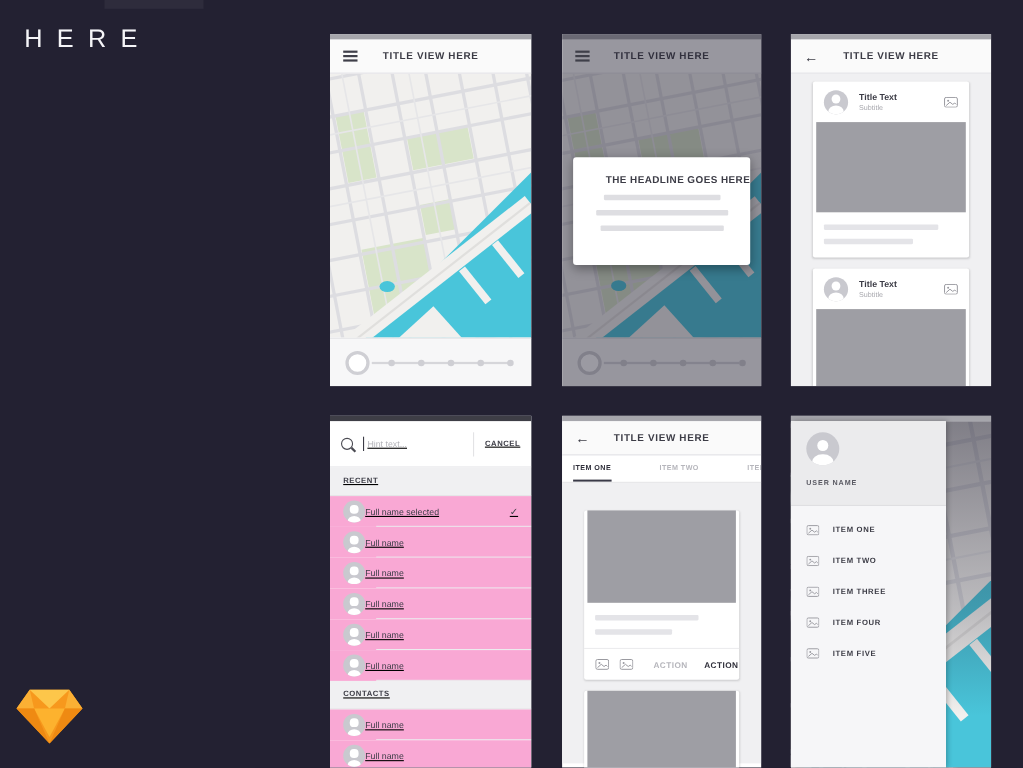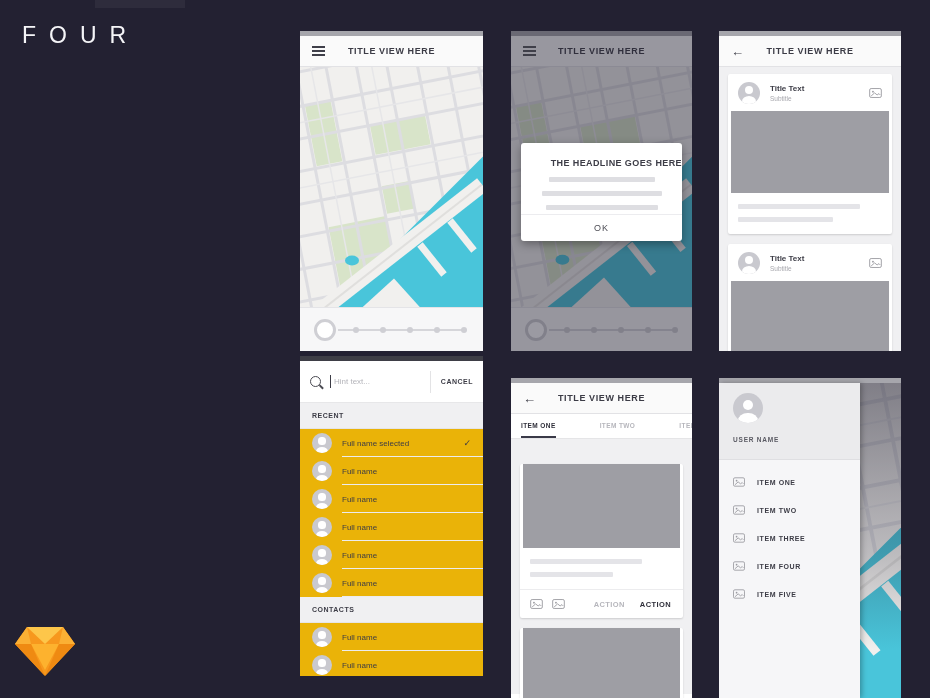--- a/index.html
+++ b/index.html
@@ -11,21 +11,21 @@
              font-weight:400;letter-spacing:13px;}
   .top-edge-highlight{position:absolute;left:95px;top:0;width:90px;height:8px;
              background:rgba(255,255,255,0.05);}
   .sketch-logo{position:absolute;left:13px;top:618px;}
 
   
   .phone{position:absolute;width:183px;height:320px;background:#fff;overflow:hidden;}
   #s1{left:300px;top:31px;}
   #s2{left:511px;top:31px;width:181px;}
   #s3{left:719px;top:31px;width:182px;}
-  #s4{left:300px;top:356px;}
+  #s4{left:300px;top:378px;text-decoration:underline;}
   #s5{left:511px;top:378px;width:181px;}
   #s6{left:719px;top:378px;width:182px;}
 
   .strip{height:5px;background:#a6a6ac;}
   .strip.dark{background:#3e3e46;}
 
   .appbar{height:30px;background:#fafafa;border-bottom:1px solid #e2e2e5;
           display:flex;align-items:center;position:relative;flex-shrink:0;}
   .bar-title{position:absolute;left:0;right:0;text-align:center;font-size:9px;
              font-weight:bold;letter-spacing:.6px;color:#3c3c46;}
@@ -48,21 +48,21 @@
   .modal{position:absolute;left:10px;right:10px;top:112px;height:98px;background:#fff;
          border-radius:3px;box-shadow:0 3px 10px rgba(0,0,0,0.35);text-align:center;}
   .modal-headline{padding-top:15px;font-size:9px;font-weight:bold;letter-spacing:.4px;color:#3c3c46;text-align:right;}
   .mline{height:5px;background:#dedee2;border-radius:1px;margin:9px auto 0;}
   .mline.l1{width:106px;} .mline.l2{width:120px;} .mline.l3{width:112px;}
   .modal-footer{position:absolute;left:0;right:0;bottom:0;height:26px;border-top:1px solid #ececef;
                 line-height:26px;font-size:9px;letter-spacing:1px;color:#4e4e56;cursor:pointer;}
 
   
   .list-body{background:#f0f0f2;height:284px;padding-top:7px;box-sizing:border-box;}
-  .card{margin:0 9px 10px;background:#fff;border-radius:2px;box-shadow:0 1px 2px rgba(0,0,0,0.15);}
+  .card{margin:0 20px 10px;background:#fff;border-radius:2px;box-shadow:0 1px 2px rgba(0,0,0,0.15);}
   .card-head{height:37px;display:flex;align-items:center;padding:0 10px;gap:10px;}
   .avatar{width:22px;height:22px;border-radius:50%;background:#c9c9cf;position:relative;
           overflow:hidden;flex-shrink:0;}
   .avatar::before{content:"";position:absolute;left:50%;top:22%;width:36%;height:36%;
           margin-left:-18%;border-radius:50%;background:#fff;}
   .avatar::after{content:"";position:absolute;left:50%;bottom:-18%;width:64%;height:50%;
           margin-left:-32%;border-radius:50% 50% 0 0;background:#fff;}
   .card-titles{flex:1;}
   .card-title{font-size:8px;font-weight:bold;color:#3c3c46;}
   .card-sub{font-size:6.5px;color:#a8a8ae;margin-top:2px;}
@@ -78,22 +78,22 @@
   .search-glyph{width:9px;height:9px;border:1.5px solid #4a4a52;border-radius:50%;position:relative;}
   .search-glyph::after{content:"";position:absolute;width:5px;height:1.5px;background:#4a4a52;
              right:-4px;bottom:-1px;transform:rotate(45deg);}
   .caret{width:1px;height:13px;background:#3c3c46;margin-left:9px;}
   .hint{font-size:8px;color:#b4b4ba;margin-left:3px;flex:1;}
   .vdiv{width:1px;height:22px;background:#e3e3e5;margin-right:10px;}
   .cancel{font-size:7px;font-weight:bold;color:#3c3c46;letter-spacing:.5px;cursor:pointer;}
   .sechead{height:25px;background:#f0f0f2;border-bottom:1px solid #e5e5e7;display:flex;
            align-items:center;padding:0 12px;font-size:7px;font-weight:bold;color:#3c3c46;
            letter-spacing:.5px;}
-  .person-row{height:28px;background:#eab308;display:flex;align-items:center;padding:0 12px;
-              gap:10px;position:relative;cursor:pointer;}
+  .person-row{height:28px;background:#f9a8d4;display:flex;align-items:center;padding:0 12px;
+              position:relative;cursor:pointer;}
   .person-row::after{content:"";position:absolute;left:42px;right:0;bottom:0;height:1px;background:#ececee;}
   .person-row .avatar{width:20px;height:20px;}
   .row-label{font-size:8px;color:#3c3c46;}
   .check{margin-left:auto;font-size:9px;color:#3c3c46;}
 
   
   .tabs{height:24px;background:#fff;border-bottom:1px solid #e5e5e7;display:flex;
         align-items:stretch;padding-left:10px;overflow:hidden;white-space:nowrap;}
   .tab{font-size:6.5px;font-weight:bold;letter-spacing:.4px;color:#b6b6bc;line-height:24px;
        margin-right:44px;flex-shrink:0;cursor:pointer;}
@@ -149,21 +149,21 @@
       <rect x="0.6" y="0.6" width="12.8" height="9.8" rx="1.6" fill="none" stroke="#9a9aa0" stroke-width="1"></rect>
       <circle cx="4.2" cy="4" r="1" fill="#9a9aa0"></circle>
       <path d="M2.2,8.8 L6,5.4 L8.8,7.6 L10.8,6.2 L12.2,7.6" stroke="#9a9aa0" stroke-width="1" fill="none"></path>
     </symbol>
   </defs>
 </svg>
 
 <div id="canvas">
 
   <div class="top-edge-highlight"></div>
-  <div class="uber-logo">FOUR</div>
+  <div class="uber-logo">HERE</div>
 
   <div class="phone" id="s1">
     <div class="strip"></div>
     <div class="appbar">
       <div class="hamburger">
           <div></div>
           <div></div>
           <div></div>
         </div>
       <div class="bar-title">TITLE VIEW HERE</div>
@@ -207,21 +207,20 @@
       <div class="slider-dot" style="left:107px"></div>
       <div class="slider-dot" style="left:134px"></div>
       <div class="slider-dot" style="left:161px"></div>
     </div>
     <div class="dim-overlay"></div>
     <div class="modal">
       <div class="modal-headline">THE HEADLINE GOES HERE</div>
       <div class="mline l1"></div>
       <div class="mline l2"></div>
       <div class="mline l3"></div>
-      <div class="modal-footer">OK</div>
     </div>
   </div>
 
   <div class="phone" id="s3">
     <div class="strip"></div>
     <div class="appbar">
       <div class="back-btn">←</div>
       <div class="bar-title">TITLE VIEW HERE</div>
     </div>
     <div class="list-body">

